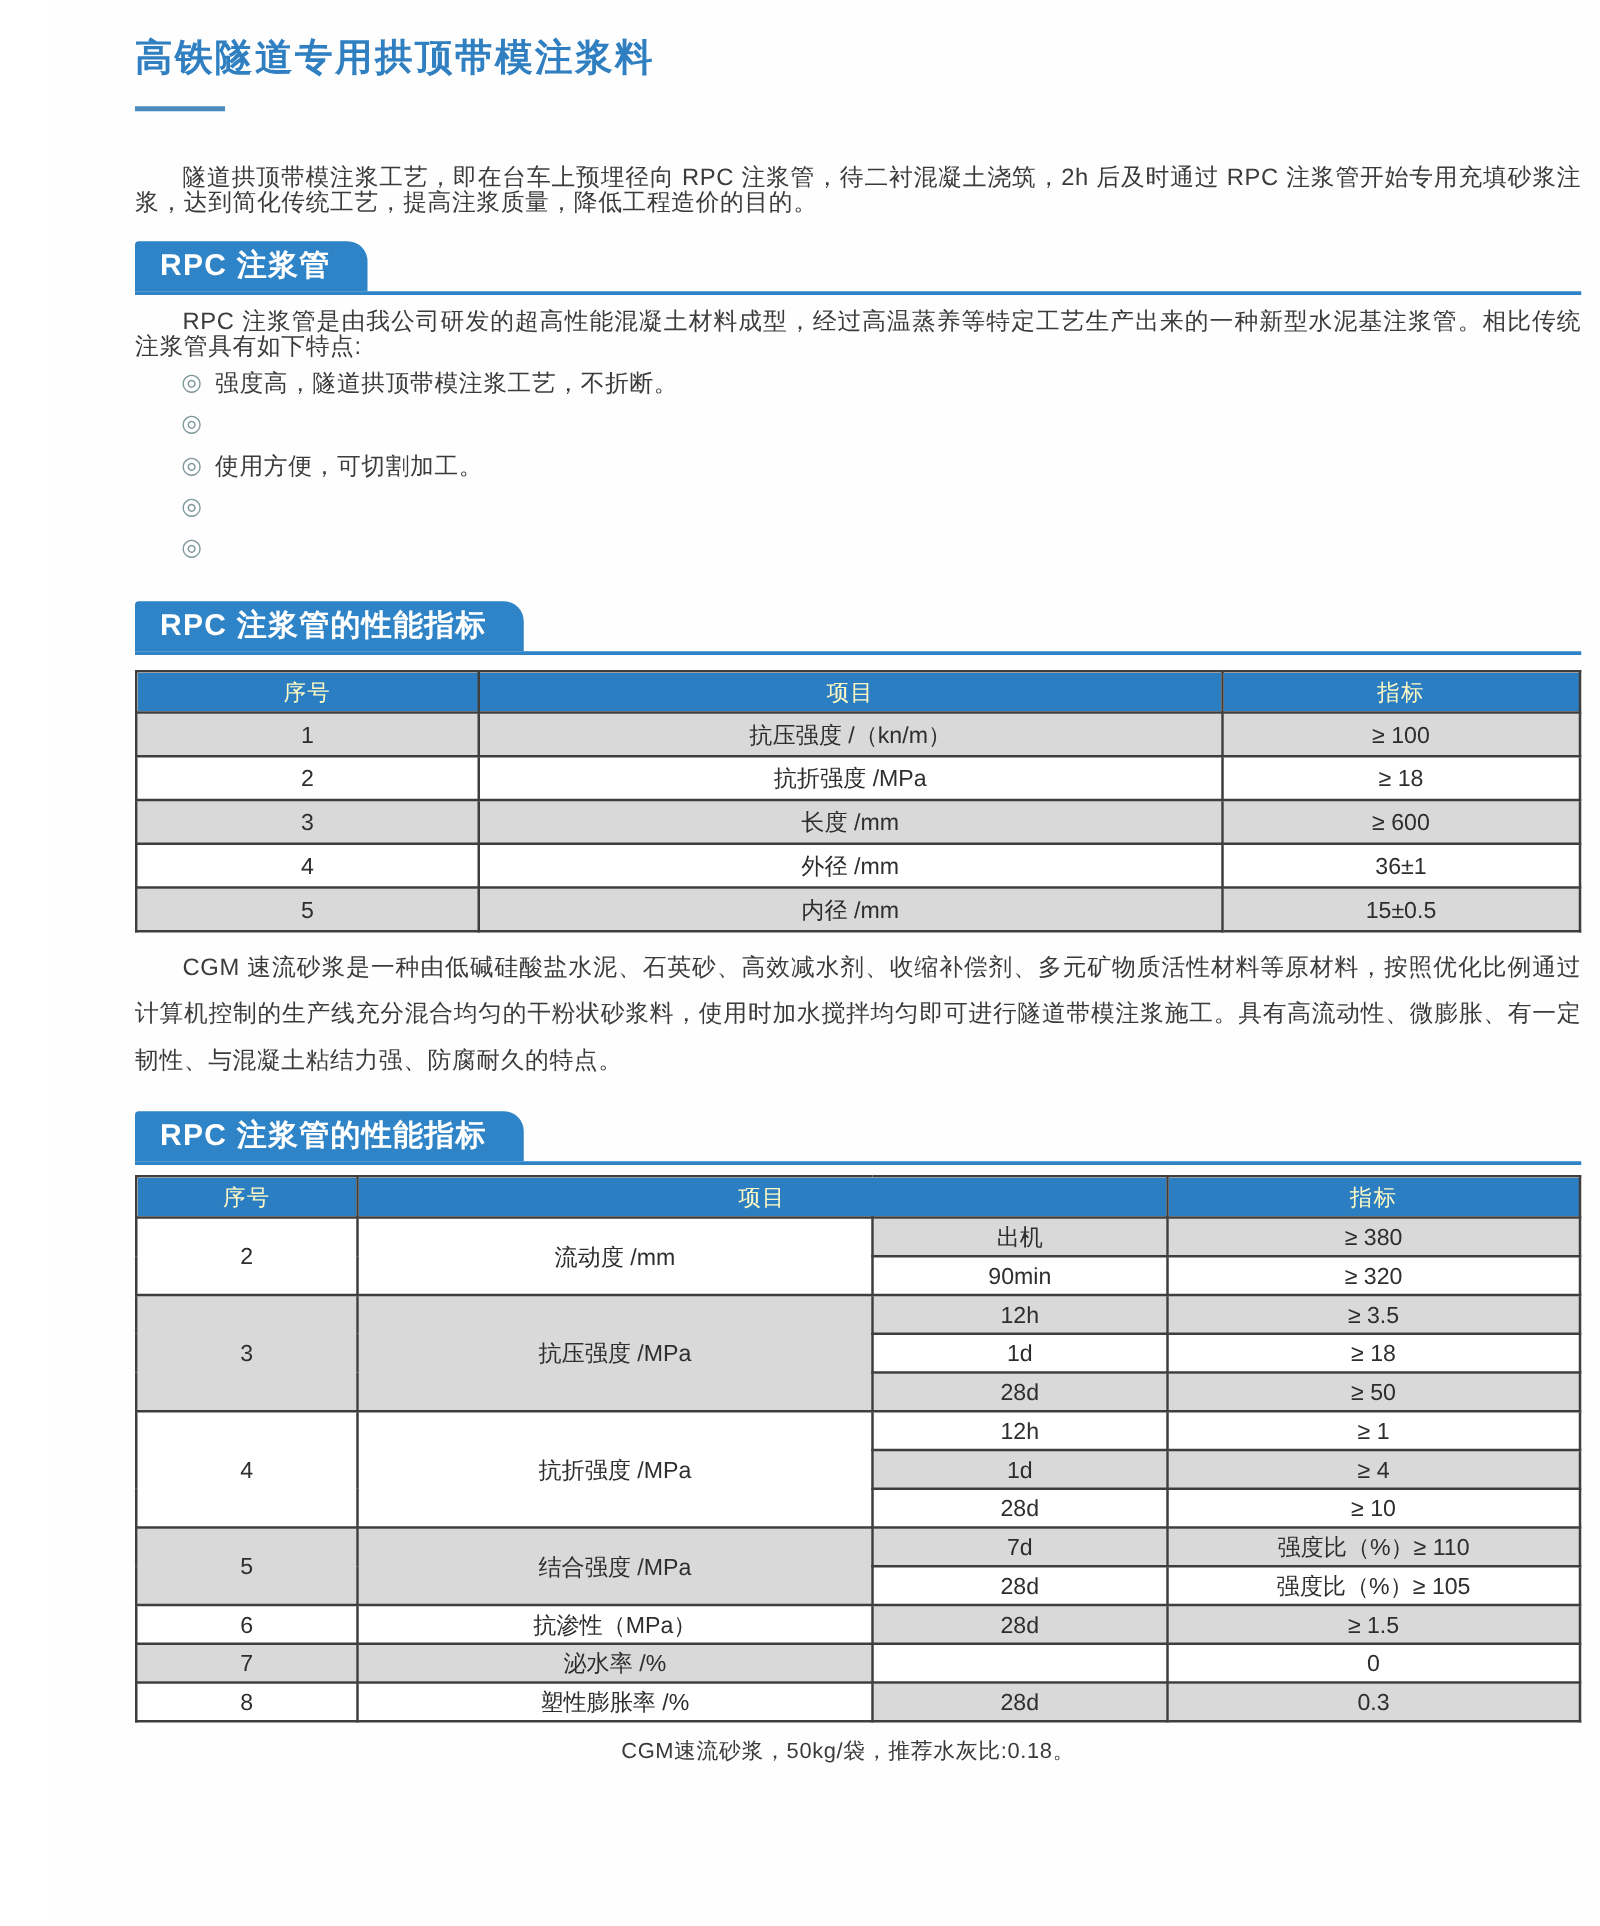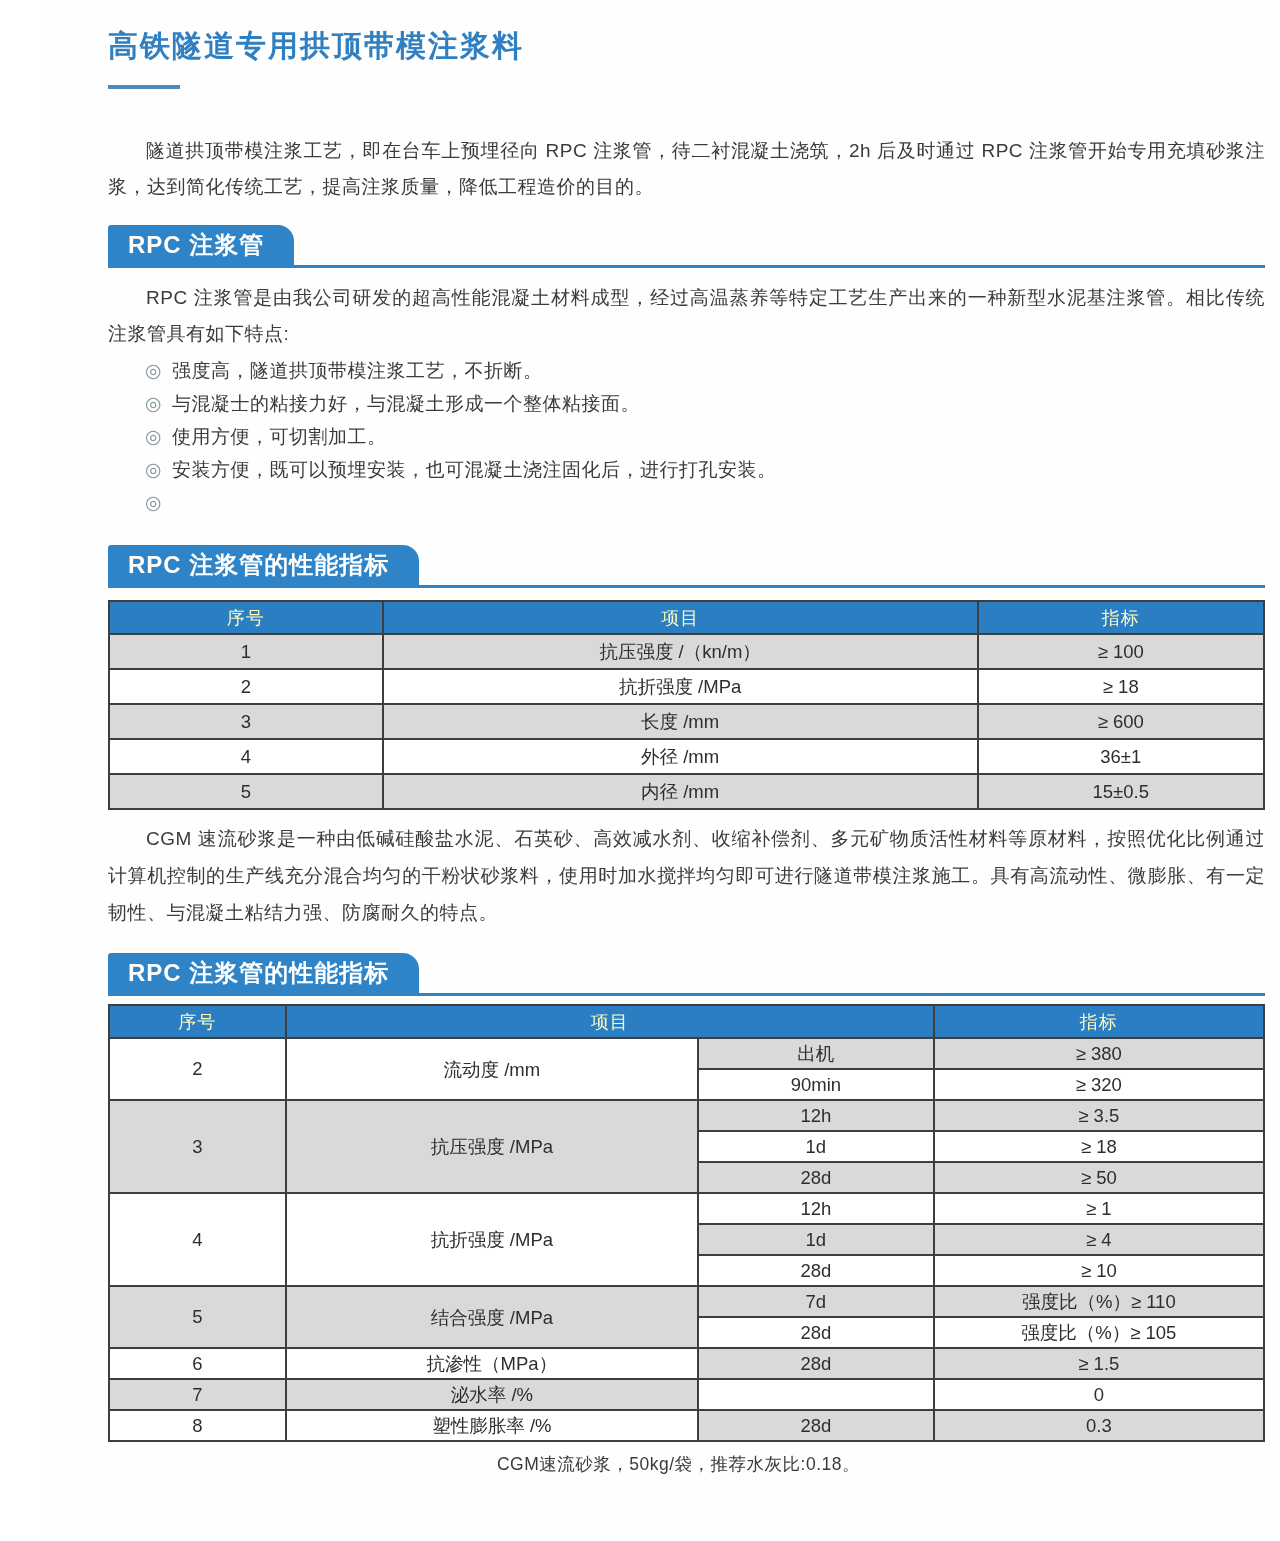--- a/index.html
+++ b/index.html
@@ -5,21 +5,21 @@
   html,body{margin:0;padding:0;background:#ffffff;}
   body{font-family:"Liberation Sans","DejaVu Sans",sans-serif;color:#3a3a3a;}
   .page{position:relative;width:1280px;height:1541px;overflow:hidden;background:#fefefe;
         box-sizing:border-box;padding:26px 55px 0 68px;margin-left:40px;}
 
   
   .doc-title{margin:0;font-size:30px;font-weight:bold;color:var(--title-blue,#2f7fc1);letter-spacing:2px;}
   .title-underline{width:72px;height:4px;background:var(--underline-blue,#4a8cbe);margin-top:18px;}
 
   
-  .para{margin:0;font-size:19px;line-height:36px;text-indent:2em;color:#3b3b3b;
+  .para{margin:0;font-size:19px;line-height:20px;text-indent:2em;color:#3b3b3b;
         text-align:justify;letter-spacing:0.5px;}
   .intro{margin-top:44px;}
   .sec-para{margin-top:12px;}
   .cgm-para{margin-top:10px;line-height:37px;}
 
   
   .tabwrap{border-bottom:3px solid var(--accent-blue,#2e84c6);line-height:0;font-size:0;}
   .tabwrap.mt1{margin-top:20px;}
   .tabwrap.mt2{margin-top:26px;}
   .tabwrap.mt3{margin-top:18px;}
@@ -63,29 +63,27 @@
   </div>
   <p class="para sec-para">RPC 注浆管是由我公司研发的超高性能混凝土材料成型，经过高温蒸养等特定工艺生产出来的一种新型水泥基注浆管。相比传统注浆管具有如下特点:</p>
 
   <ul class="bullets">
     <li>
       <span class="bullet-icon">◎</span>
       <span>强度高，隧道拱顶带模注浆工艺，不折断。</span>
     </li>
     <li>
       <span class="bullet-icon">◎</span>
-      <span>与混凝士的粘接力好，与混凝土形成一个整体粘接面。</span>
     </li>
     <li>
       <span class="bullet-icon">◎</span>
       <span>使用方便，可切割加工。</span>
     </li>
     <li>
       <span class="bullet-icon">◎</span>
-      <span>安装方便，既可以预埋安装，也可混凝土浇注固化后，进行打孔安装。</span>
     </li>
     <li>
       <span class="bullet-icon">◎</span>
     </li>
   </ul>
 
   <div class="tabwrap mt2">
     <span class="tab">RPC 注浆管的性能指标</span>
   </div>
 

